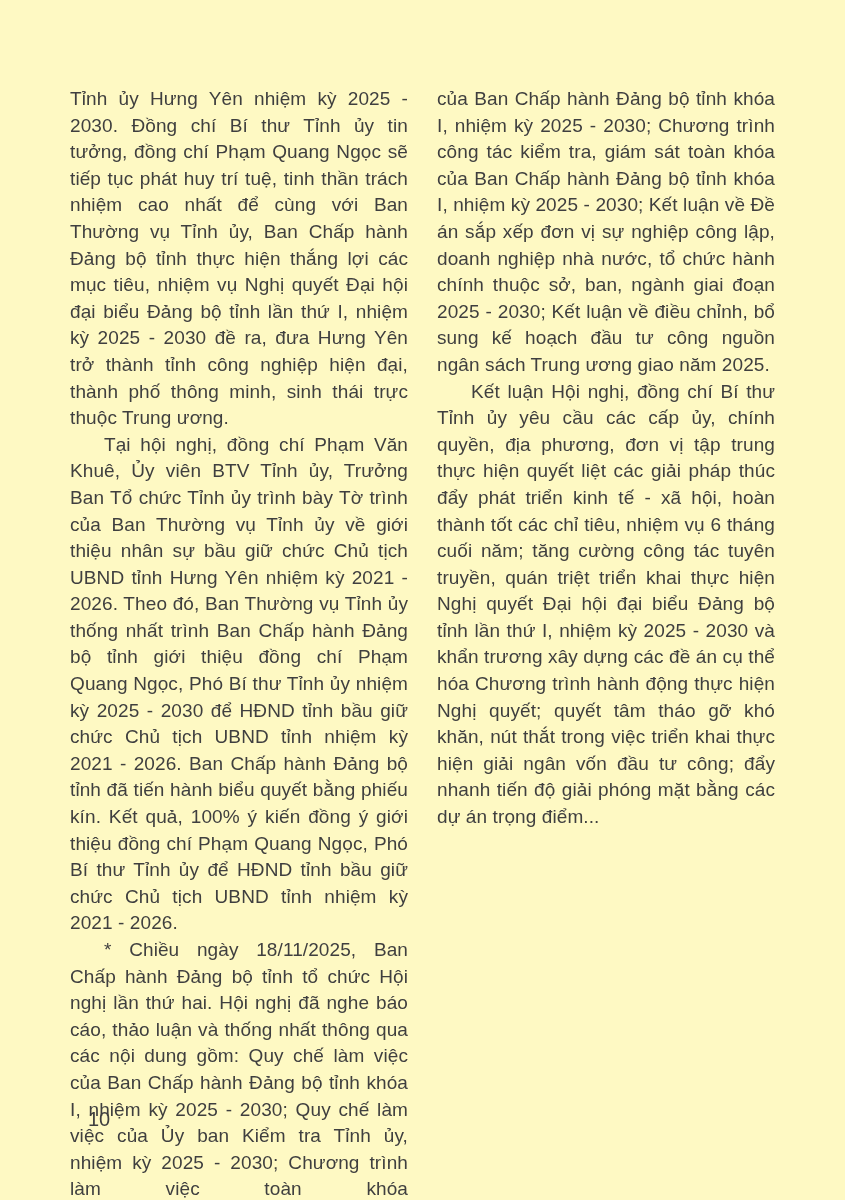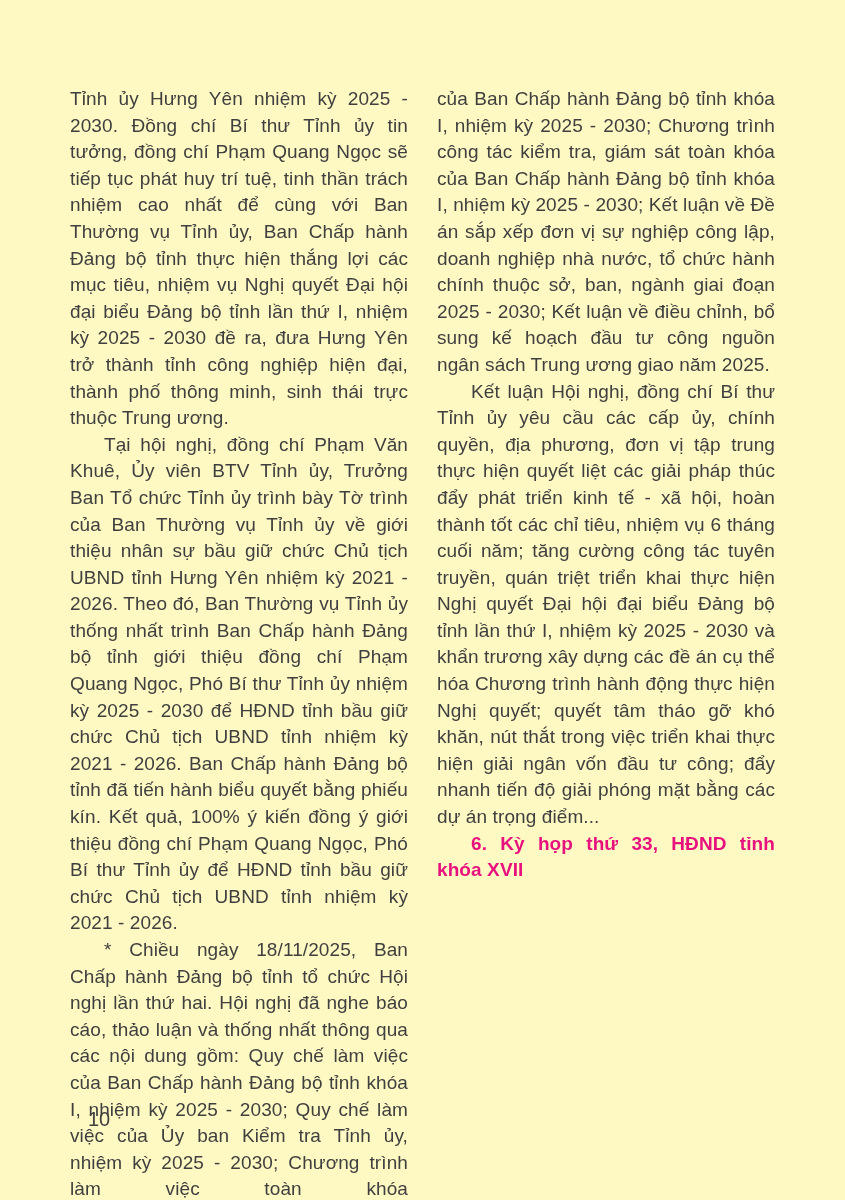--- a/index.html
+++ b/index.html
@@ -57,19 +57,18 @@
 
     <div class="col">
       <p>Tỉnh ủy Hưng Yên nhiệm kỳ 2025 - 2030. Đồng chí Bí thư Tỉnh ủy tin tưởng, đồng chí Phạm Quang Ngọc sẽ tiếp tục phát huy trí tuệ, tinh thần trách nhiệm cao nhất để cùng với Ban Thường vụ Tỉnh ủy, Ban Chấp hành Đảng bộ tỉnh thực hiện thắng lợi các mục tiêu, nhiệm vụ Nghị quyết Đại hội đại biểu Đảng bộ tỉnh lần thứ I, nhiệm kỳ 2025 - 2030 đề ra, đưa Hưng Yên trở thành tỉnh công nghiệp hiện đại, thành phố thông minh, sinh thái trực thuộc Trung ương.</p>
       <p class="indent">Tại hội nghị, đồng chí Phạm Văn Khuê, Ủy viên BTV Tỉnh ủy, Trưởng Ban Tổ chức Tỉnh ủy trình bày Tờ trình của Ban Thường vụ Tỉnh ủy về giới thiệu nhân sự bầu giữ chức Chủ tịch UBND tỉnh Hưng Yên nhiệm kỳ 2021 - 2026. Theo đó, Ban Thường vụ Tỉnh ủy thống nhất trình Ban Chấp hành Đảng bộ tỉnh giới thiệu đồng chí Phạm Quang Ngọc, Phó Bí thư Tỉnh ủy nhiệm kỳ 2025 - 2030 để HĐND tỉnh bầu giữ chức Chủ tịch UBND tỉnh nhiệm kỳ 2021 - 2026. Ban Chấp hành Đảng bộ tỉnh đã tiến hành biểu quyết bằng phiếu kín. Kết quả, 100% ý kiến đồng ý giới thiệu đồng chí Phạm Quang Ngọc, Phó Bí thư Tỉnh ủy để HĐND tỉnh bầu giữ chức Chủ tịch UBND tỉnh nhiệm kỳ 2021 - 2026.</p>
       <p class="indent runover">* Chiều ngày 18/11/2025, Ban Chấp hành Đảng bộ tỉnh tổ chức Hội nghị lần thứ hai. Hội nghị đã nghe báo cáo, thảo luận và thống nhất thông qua các nội dung gồm: Quy chế làm việc của Ban Chấp hành Đảng bộ tỉnh khóa I, nhiệm kỳ 2025 - 2030; Quy chế làm việc của Ủy ban Kiểm tra Tỉnh ủy, nhiệm kỳ 2025 - 2030; Chương trình làm việc toàn khóa</p>
     </div>
 
     <div class="col">
       <p>của Ban Chấp hành Đảng bộ tỉnh khóa I, nhiệm kỳ 2025 - 2030; Chương trình công tác kiểm tra, giám sát toàn khóa của Ban Chấp hành Đảng bộ tỉnh khóa I, nhiệm kỳ 2025 - 2030; Kết luận về Đề án sắp xếp đơn vị sự nghiệp công lập, doanh nghiệp nhà nước, tổ chức hành chính thuộc sở, ban, ngành giai đoạn 2025 - 2030; Kết luận về điều chỉnh, bổ sung kế hoạch đầu tư công nguồn ngân sách Trung ương giao năm 2025.</p>
       <p class="indent">Kết luận Hội nghị, đồng chí Bí thư Tỉnh ủy yêu cầu các cấp ủy, chính quyền, địa phương, đơn vị tập trung thực hiện quyết liệt các giải pháp thúc đẩy phát triển kinh tế - xã hội, hoàn thành tốt các chỉ tiêu, nhiệm vụ 6 tháng cuối năm; tăng cường công tác tuyên truyền, quán triệt triển khai thực hiện Nghị quyết Đại hội đại biểu Đảng bộ tỉnh lần thứ I, nhiệm kỳ 2025 - 2030 và khẩn trương xây dựng các đề án cụ thể hóa Chương trình hành động thực hiện Nghị quyết; quyết tâm tháo gỡ khó khăn, nút thắt trong việc triển khai thực hiện giải ngân vốn đầu tư công; đẩy nhanh tiến độ giải phóng mặt bằng các dự án trọng điểm...</p>
-      <h3 class="section-heading">6. Kỳ họp thứ 33, HĐND tỉnh khóa XVII</h3>
     </div>
 
   </div>
 
   <div class="page-number">10</div>
 </div>
 
 </body></html>

